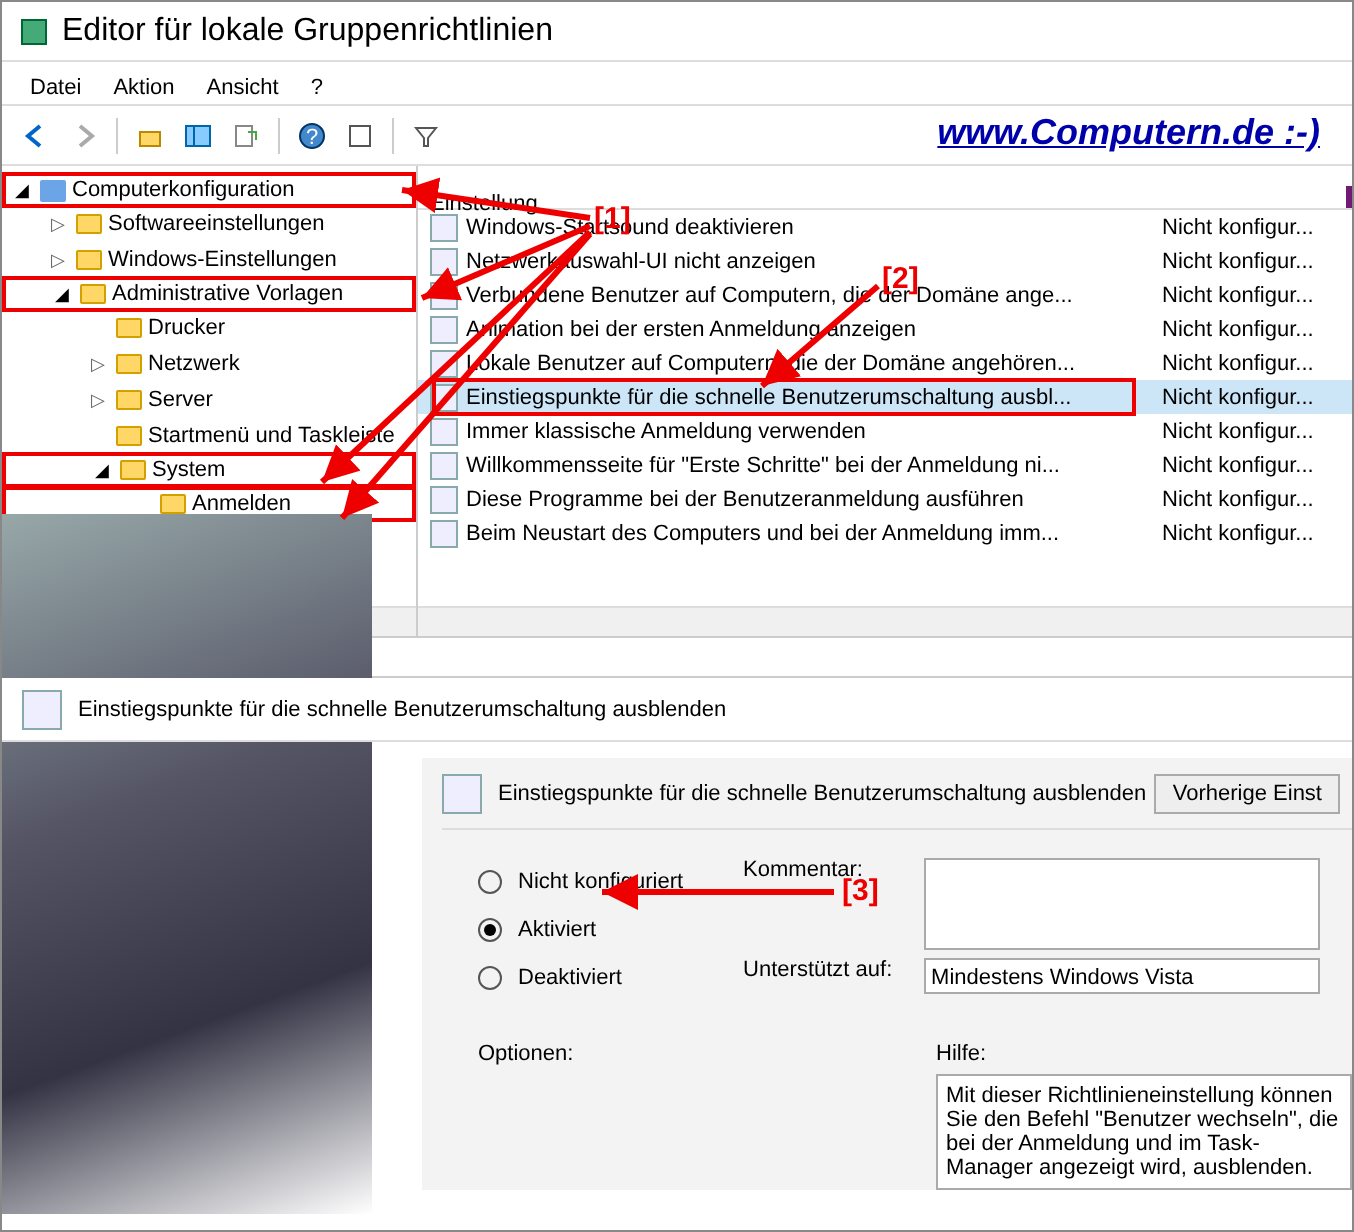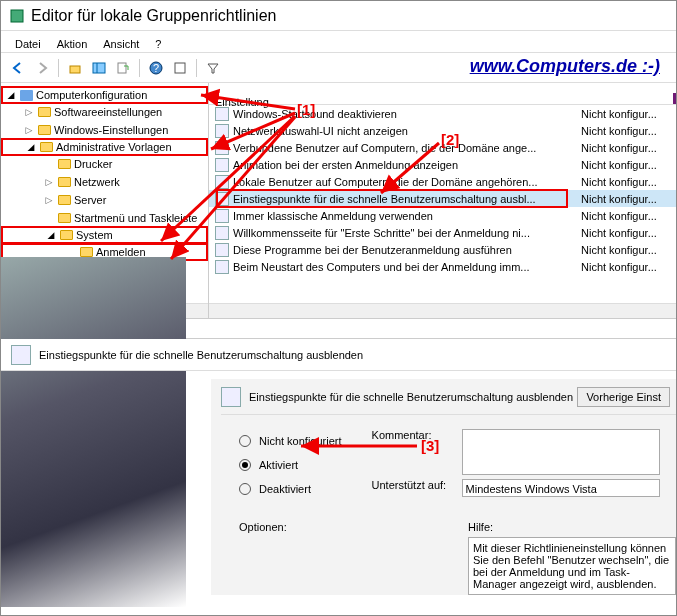--- a/index.html
+++ b/index.html
@@ -117,21 +117,21 @@
       </svg>
     </div>
   <div class="tb-sep"></div>
   <div class="tb-btn">
       <svg width="14" height="14">
         <path d="M2 3 L12 3 L8 8 L8 12 L6 12 L6 8 Z" fill="none" stroke="#555"></path>
       </svg>
     </div>
 </div>
 
-<div class="watermark">www.Computers.de :-)</div>
+<div class="watermark">www.Computern.de :-)</div>
 
 <div class="main-split">
 
   <div class="tree-pane">
     <div class="tree-node hl-red" style="padding-left:2px">
       <span class="tree-arrow open">◢</span>
       <span class="tree-icon comp-icon"></span>
       <span>Computerkonfiguration</span>
     </div>
     <div class="tree-node" style="padding-left:22px">

